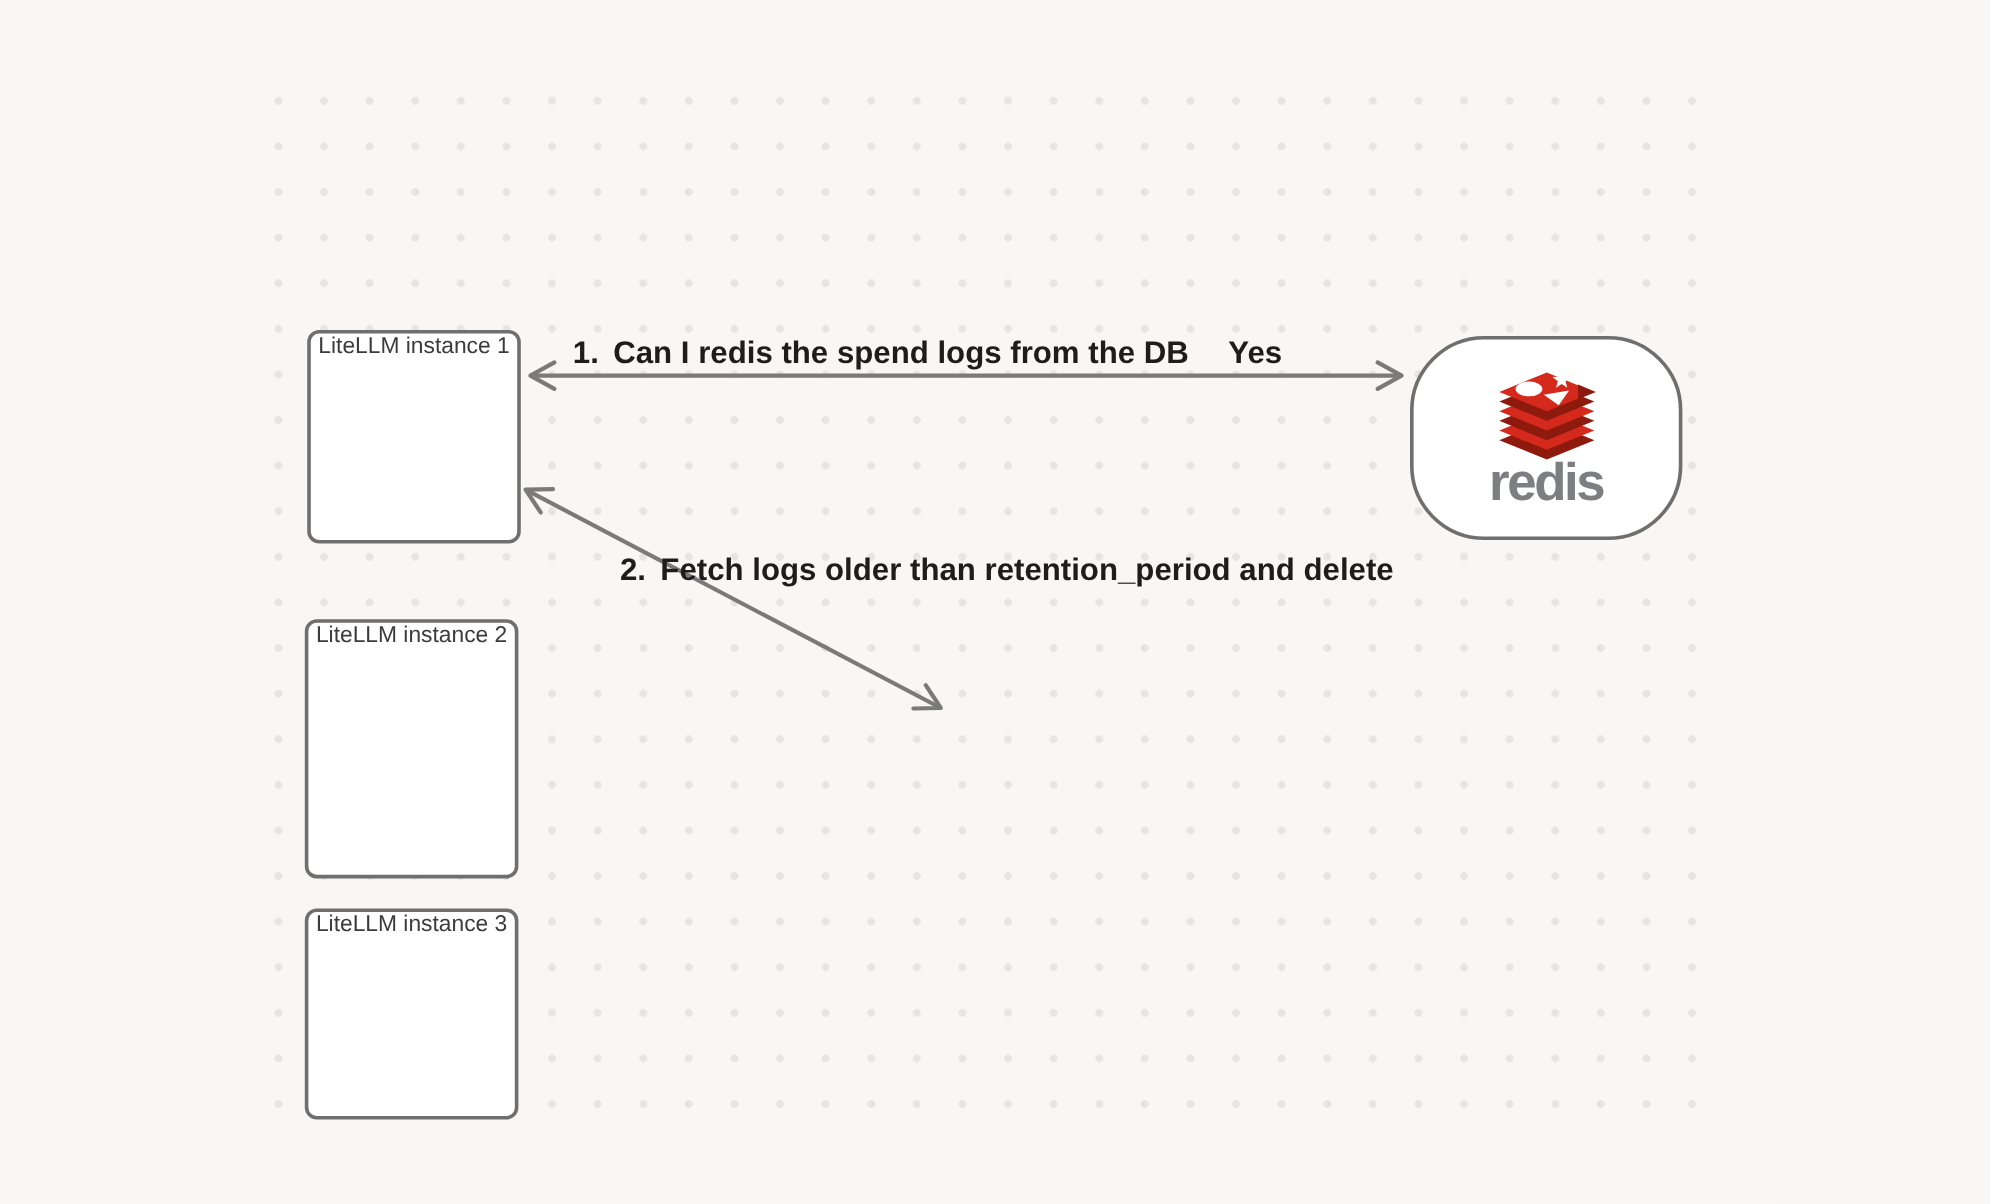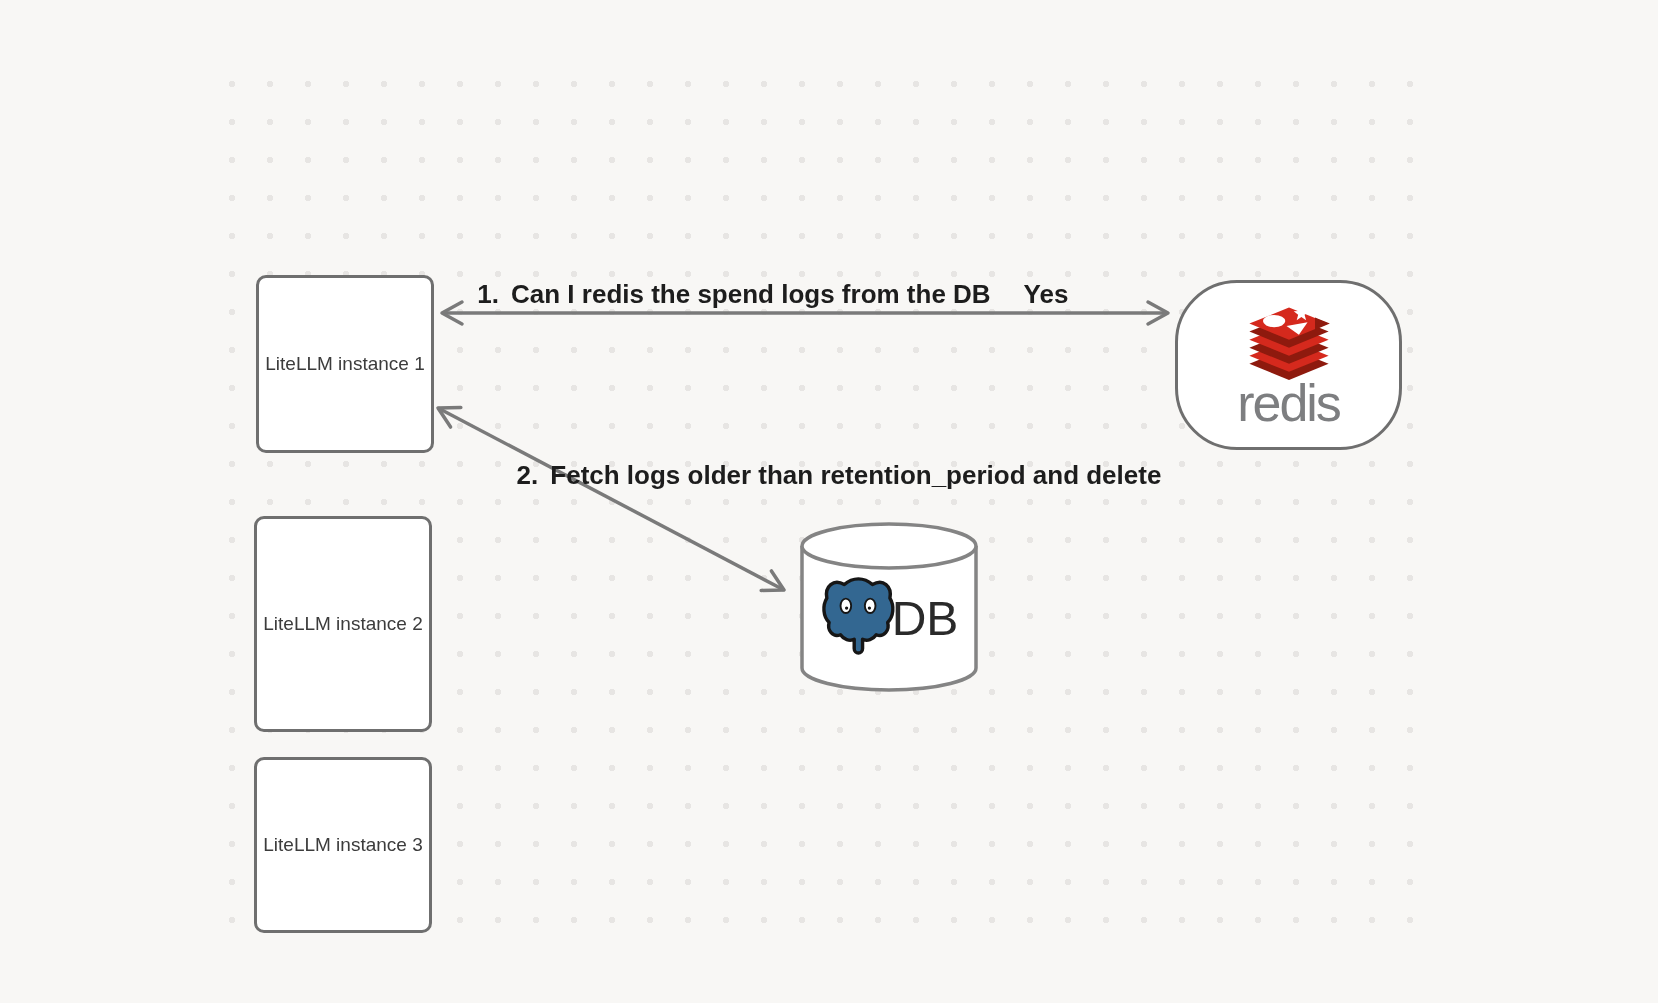--- a/index.html
+++ b/index.html
@@ -17,38 +17,38 @@
     pointer-events:none;
   }
   .edges-svg { position:absolute; left:0; top:0; z-index:1; }
   .edge-line { stroke: var(--arrow, #7a7a7a); stroke-width:3.5; }
 
   .box {
     position:absolute; width:178px; height:178px; z-index:2;
     background: var(--node_fill, #ffffff);
     border: 3.5px solid var(--node_border, #6f6f6f);
     border-radius: 10px;
-    display:flex; align-items:center; justify-content:center;
+    display:flex; justify-content:center;
     box-sizing:border-box;
   }
   #box1 { left:256px; top:275px; }
   #box2 { left:254px; top:516px; height:216px; }
   #box3 { left:254px; top:757px; height:176px; }
   .box-label { font-size:19px; color: var(--box_label_text, #3c3c3c); }
 
   .redis-node {
     position:absolute; left:1175px; top:280px; width:227px; height:170px; z-index:2;
     background: var(--node_fill, #ffffff);
     border: 3.5px solid var(--node_border, #6f6f6f);
     border-radius: 62px;
     display:flex; flex-direction:column; align-items:center; justify-content:center;
     box-sizing:border-box;
   }
   .redis-word {
-    font-size:52px; font-weight:normal; letter-spacing:-2px; line-height:0.85;
+    font-size:44px; font-weight:bold; letter-spacing:-2px; line-height:0.85;
     color: var(--redis_wordmark, #7d7e80); margin-top:-2px;
   }
 
   .cylinder { position:absolute; left:798px; top:520px; width:182px; height:176px; z-index:2; }
   .cyl-shape { position:absolute; left:0; top:0; }
   .db-content {
     position:absolute; left:6px; right:6px; top:32px; bottom:12px;
     display:flex; align-items:center; justify-content:center;
   }
   .db-label { font-size:48px; color: var(--db_text, #2a2a2a); margin-left:-4px; }
@@ -102,39 +102,20 @@
       <path d="M100 4 L164 30 L100 56 L36 30 Z" fill="var(--redis_red,#d5291d)"></path>
 
       <ellipse cx="76" cy="26" rx="18" ry="10" fill="#ffffff"></ellipse>
       <polygon points="120,1 123.2,9.6 132.4,10 125.2,15.7 127.6,24.5 120,19.5 112.4,24.5 114.8,15.7 107.6,10 116.8,9.6" fill="#ffffff"></polygon>
       <polygon points="96,34 130,28 116,48" fill="#ffffff"></polygon>
       <polygon points="142,20 166,30 142,40" fill="var(--redis_dark_red,#8e1a0e)"></polygon>
     </svg>
     <div class="redis-word">redis</div>
   </div>
 
-  <div class="cylinder">
-    <svg class="cyl-shape" width="182" height="176" viewBox="0 0 182 176">
-      <path d="M4 26 L4 148 A87 22 0 0 0 178 148 L178 26" fill="#ffffff" stroke="#848484" stroke-width="3.5"></path>
-      <ellipse cx="91" cy="26" rx="87" ry="22" fill="#ffffff" stroke="#848484" stroke-width="3.5"></ellipse>
-    </svg>
-    <div class="db-content">
-      <svg width="76" height="94" viewBox="0 0 100 120">
-        <path d="M32 16 C18 8 6 18 9 34 C3 44 4 58 12 66 C9 76 17 86 27 82
-                 C31 88 39 91 45 88 L45 100 C45 108 56 108 56 100 L56 88
-                 C62 91 70 88 74 82 C84 86 92 76 89 66 C97 58 98 44 92 34
-                 C95 18 83 8 69 16 C58 6 43 6 32 16 Z" fill="var(--postgres_blue,#336791)" stroke="#161616" stroke-width="4.5" stroke-linejoin="round" stroke-linecap="round"></path>
-        <ellipse cx="34" cy="44" rx="7" ry="9.5" fill="#ffffff" stroke="#161616" stroke-width="2.5"></ellipse>
-        <ellipse cx="66" cy="44" rx="7" ry="9.5" fill="#ffffff" stroke="#161616" stroke-width="2.5"></ellipse>
-        <circle cx="35" cy="47" r="2.2" fill="#161616"></circle>
-        <circle cx="65" cy="47" r="2.2" fill="#161616"></circle>
-      </svg>
-      <span class="db-label">DB</span>
-    </div>
-  </div>
 
   <div class="edge-label" id="edge1-label">
     <span>1.</span>
     <span>Can I redis the spend logs from the DB</span>
   </div>
   <div class="edge-label" id="edge1-answer">
     <span>Yes</span>
   </div>
   <div class="edge-label" id="edge2-label">
     <span>2.</span>

